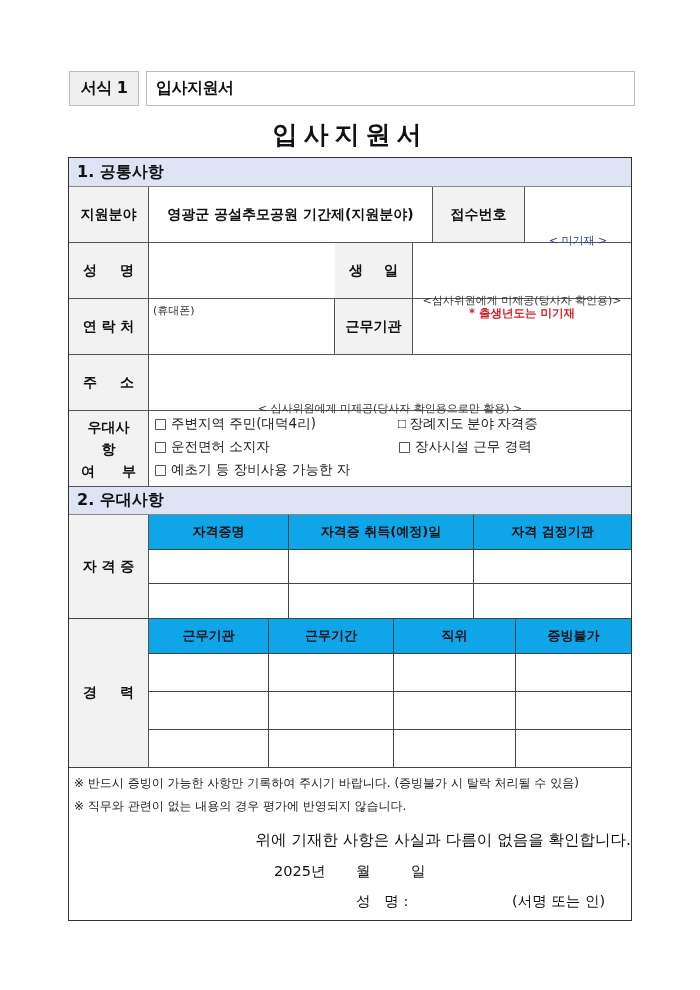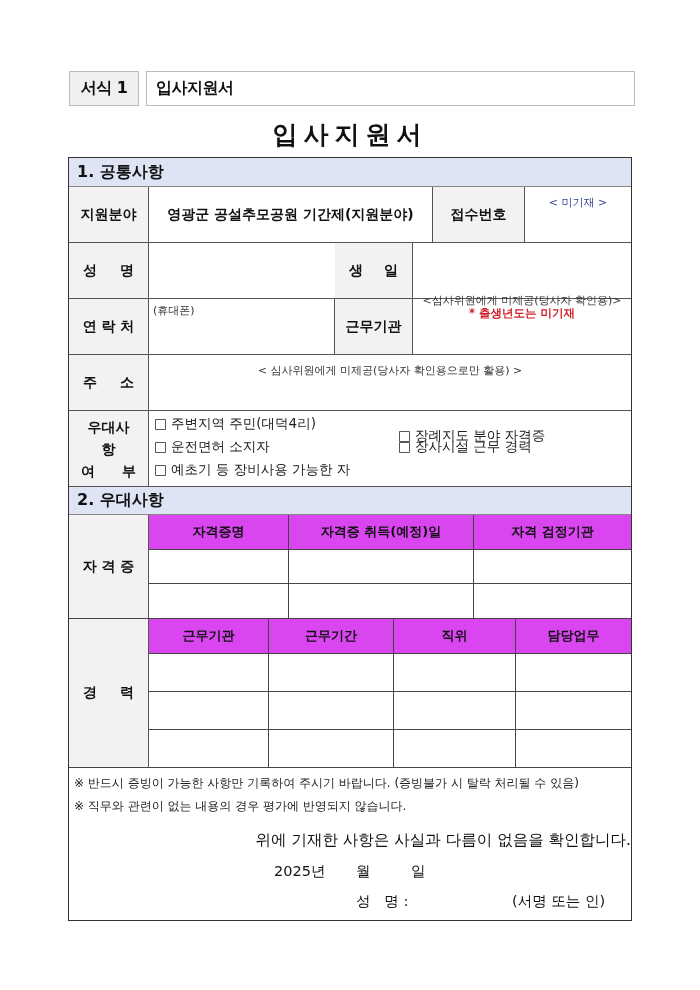--- a/index.html
+++ b/index.html
@@ -20,28 +20,28 @@
     border: 1px solid #333; padding-left: 13px; }
 
   .row { position: absolute; left: 0; width: 562px; border-bottom: 1px solid #555; }
   .cell { position: absolute; top: 0; height: 100%; border-right: 1px solid #555; }
   .cell.last { border-right: none; }
   .lbl { background: #f2f2f2; font-weight: bold; font-size: 14px;
     display: flex; align-items: center; justify-content: center; }
   .section { background: #dfe4f5; font-weight: bold; font-size: 16px;
     display: flex; align-items: center; padding-left: 8px; border-bottom: 1.5px solid #888; }
   .hint { font-size: 11px; color: #333; padding: 4px 4px; }
-  .center { display: flex; justify-content: center; }
+  .center { display: flex; justify-content: center; margin-top: 38px; }
   .spread { display: flex; justify-content: space-between; padding: 0 14px; }
 
   .chk { font-size: 13.5px; color: #222; position: absolute; white-space: nowrap; }
 
   .grid-row { position: absolute; left: 0; border-bottom: 1px solid #444; }
   .gcell { position: absolute; top: 0; height: 100%; border-right: 1px solid #444; }
-  .ghead { background: #d946ef; font-weight: bold; font-size: 13px;
+  .ghead { background: #0ea5e9; font-weight: bold; font-size: 13px;
     display: flex; align-items: center; justify-content: center; }
 
   .notes { position: absolute; left: 0; top: 610px; width: 562px; height: 152px; }
   .note { position: absolute; left: 5px; font-size: 12px; color: #222; white-space: nowrap; }
   .confirm { position: absolute; left: 0; width: 562px; text-align: right; font-size: 15.5px; color: #111; }
   .date-line { position: absolute; font-size: 14.5px; color: #111; }
 </style>
 </head>
 <body>
 
@@ -102,21 +102,21 @@
   <div class="row" style="top:253px;height:76px;">
     <div class="cell lbl" style="left:0;width:80px;flex-direction:column;align-items:stretch;padding:0 12px;line-height:22px;">
       <span style="text-align:center;">우대사항</span>
       <span style="display:flex;justify-content:space-between;">
         <span>여</span>
         <span>부</span>
       </span>
     </div>
     <div class="cell last" style="left:80px;width:482px;">
       <div class="chk" style="left:5px;top:4px;">□ 주변지역 주민(대덕4리)</div>
-      <div class="chk" style="left:249px;top:16px;">□ 장례지도 분야 자격증</div>
+      <div class="chk" style="left:249px;top:4px;font-family:Liberation Serif, serif;">□ 장례지도 분야 자격증</div>
       <div class="chk" style="left:5px;top:27px;">□ 운전면허 소지자</div>
       <div class="chk" style="left:249px;top:27px;">□ 장사시설 근무 경력</div>
       <div class="chk" style="left:5px;top:50px;">□ 예초기 등 장비사용 가능한 자</div>
     </div>
   </div>
 
   <div class="row section" style="top:329px;height:28px;">2. 우대사항</div>
 
   <div class="row" style="top:357px;height:104px;border-bottom:1px solid #444;">
     <div class="cell lbl" style="left:0;width:80px;">자 격 증</div>
@@ -142,21 +142,21 @@
   <div class="row" style="top:461px;height:149px;border-bottom:1px solid #444;">
     <div class="cell lbl spread" style="left:0;width:80px;">
       <span>경</span>
       <span>력</span>
     </div>
     <div class="cell last" style="left:80px;width:482px;">
       <div class="grid-row" style="top:0;height:35px;width:482px;">
         <div class="gcell ghead" style="left:0;width:120px;">근무기관</div>
         <div class="gcell ghead" style="left:120px;width:125px;">근무기간</div>
         <div class="gcell ghead" style="left:245px;width:122px;">직위</div>
-        <div class="gcell ghead" style="left:367px;width:115px;border-right:none;">담당업무</div>
+        <div class="gcell ghead" style="left:367px;width:115px;border-right:none;">증빙불가</div>
       </div>
       <div class="grid-row" style="top:35px;height:38px;width:482px;">
         <div class="gcell" style="left:0;width:120px;"></div>
         <div class="gcell" style="left:120px;width:125px;"></div>
         <div class="gcell" style="left:245px;width:122px;"></div>
         <div class="gcell" style="left:367px;width:115px;border-right:none;"></div>
       </div>
       <div class="grid-row" style="top:73px;height:38px;width:482px;">
         <div class="gcell" style="left:0;width:120px;"></div>
         <div class="gcell" style="left:120px;width:125px;"></div>

